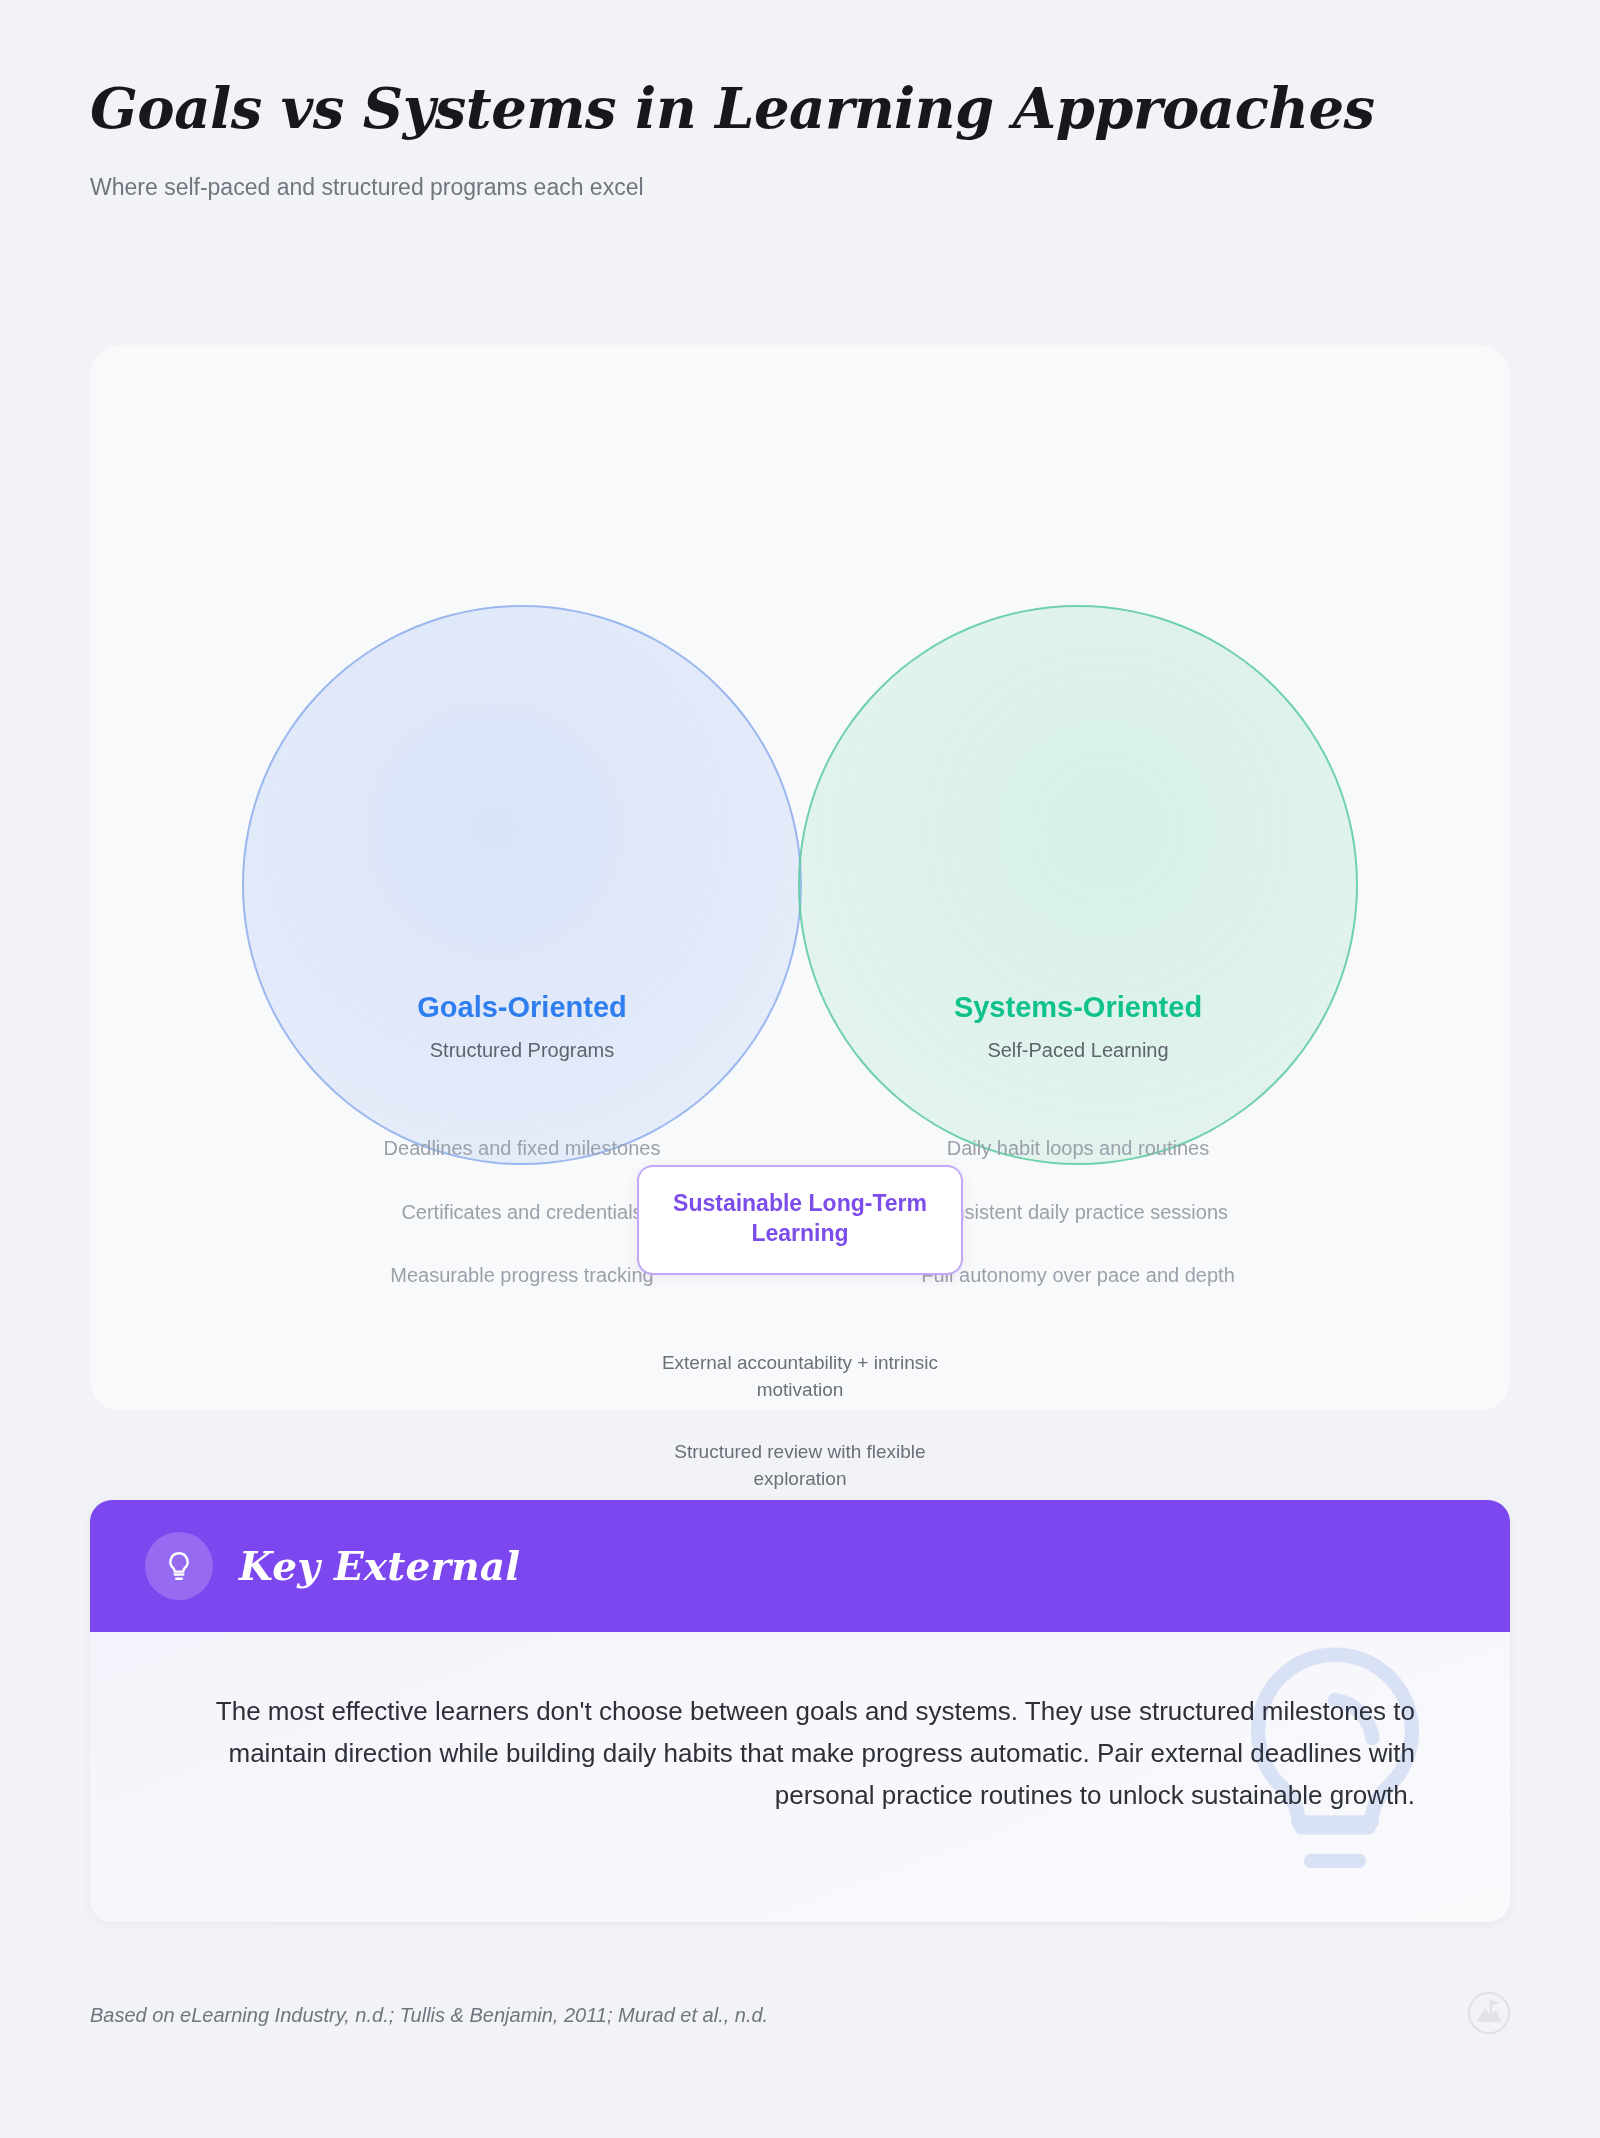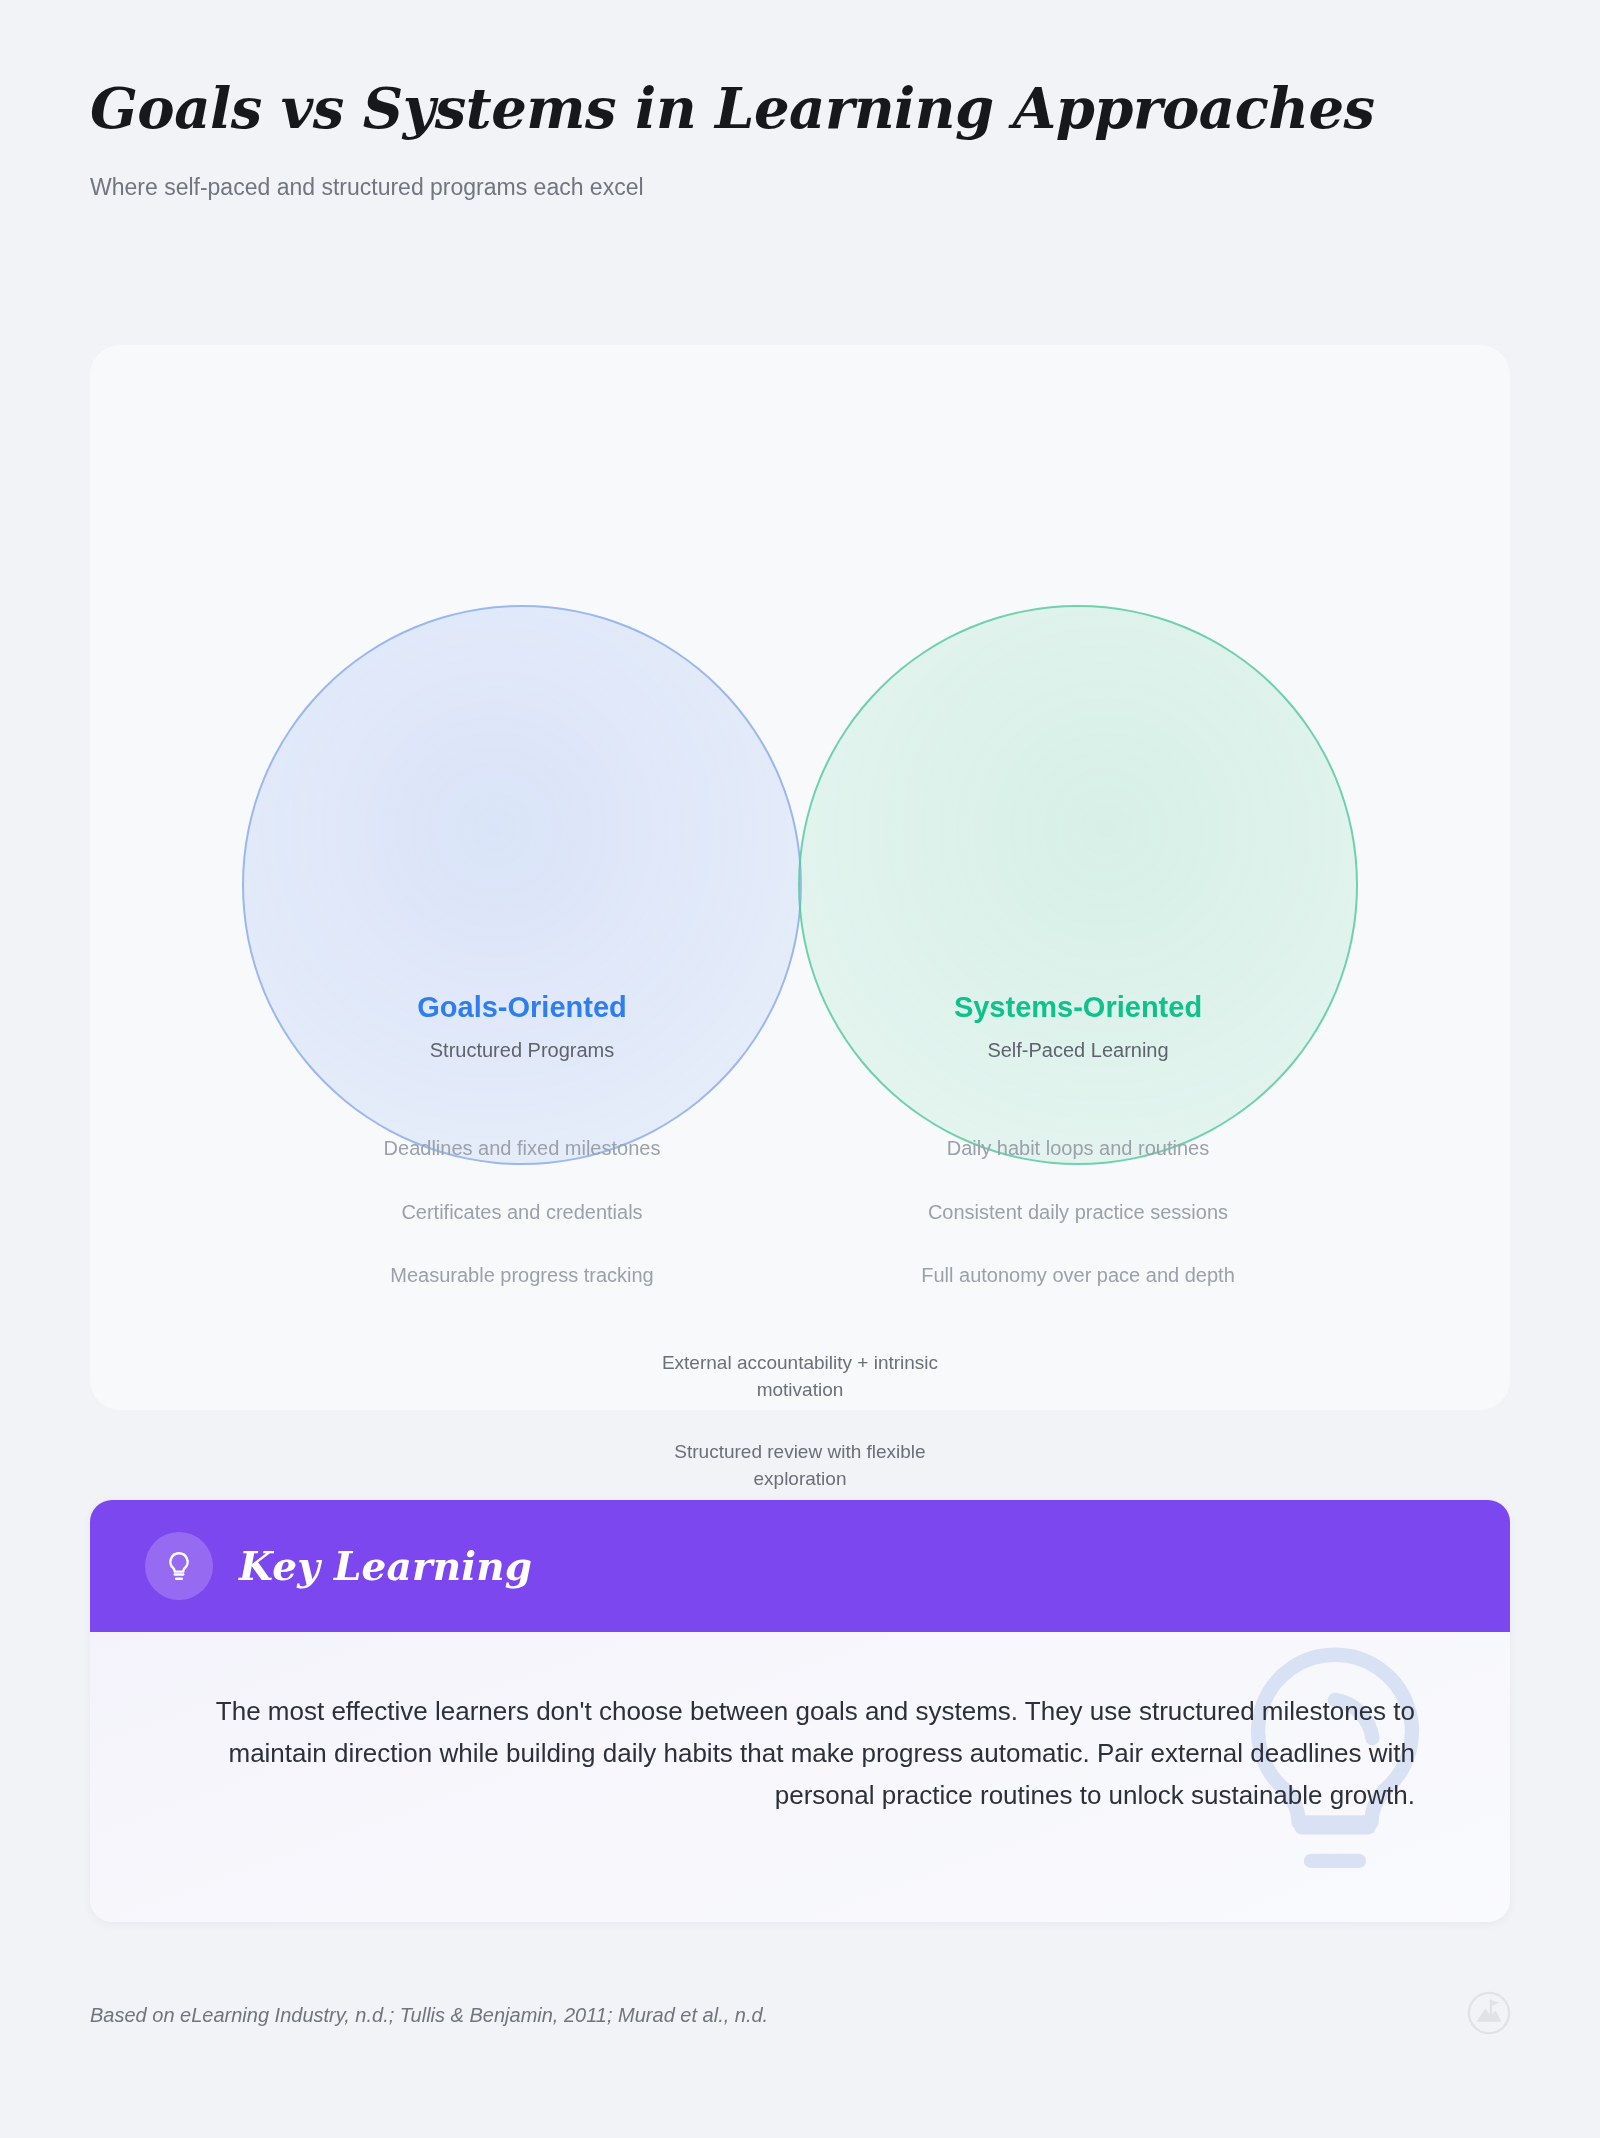--- a/index.html
+++ b/index.html
@@ -272,39 +272,42 @@
         <div class="item">Certificates and credentials</div>
         <div class="item">Measurable progress tracking</div>
       </div>
 
       <div class="lobe-items right">
         <div class="item">Daily habit loops and routines</div>
         <div class="item">Consistent daily practice sessions</div>
         <div class="item">Full autonomy over pace and depth</div>
       </div>
 
+      <div class="center-badge">
+        <div class="center-badge-text">Sustainable Long-Term Learning</div>
+      </div>
 
       <div class="overlap-items">
         <div class="item">External accountability + intrinsic motivation</div>
         <div class="item">Structured review with flexible exploration</div>
       </div>
 
     </div>
   </div>
 
   <div class="insight-card">
     <div class="insight-head">
       <div class="bulb-badge">
         <svg width="34" height="34" viewBox="0 0 24 24" fill="none" stroke="#ffffff" stroke-width="1.7" stroke-linecap="round" stroke-linejoin="round">
           <path d="M9 18h6"></path>
           <path d="M10 21h4"></path>
           <path d="M12 3a6 6 0 0 0-4 10.5c.6.7 1 1.5 1 2.5h6c0-1 .4-1.8 1-2.5A6 6 0 0 0 12 3z"></path>
         </svg>
       </div>
-      <div class="insight-title">Key Learning</div>
+      <div class="insight-title">Key External</div>
     </div>
     <div class="insight-body">
       <div class="watermark-bulb">
         <svg width="230" height="250" viewBox="0 0 24 26" fill="none" stroke="#d9e2f5" stroke-width="1.5" stroke-linecap="round" stroke-linejoin="round">
           <path d="M8.5 19.5h7"></path>
           <path d="M9.5 23h5"></path>
           <path d="M12 1.5a8 8 0 0 0-5.2 14.1c.9 1 1.4 2.1 1.4 3.4h7.6c0-1.3.5-2.4 1.4-3.4A8 8 0 0 0 12 1.5z"></path>
           <path d="M12 6.2a4.6 4.6 0 0 1 3.9 4"></path>
         </svg>
       </div>

